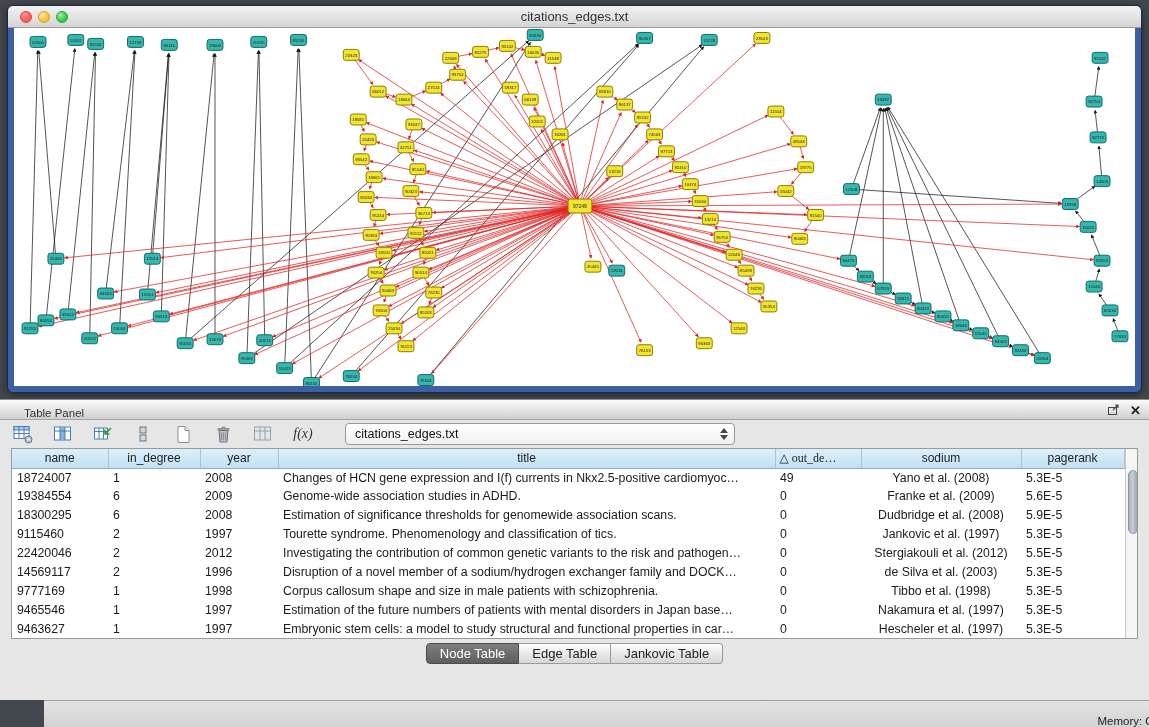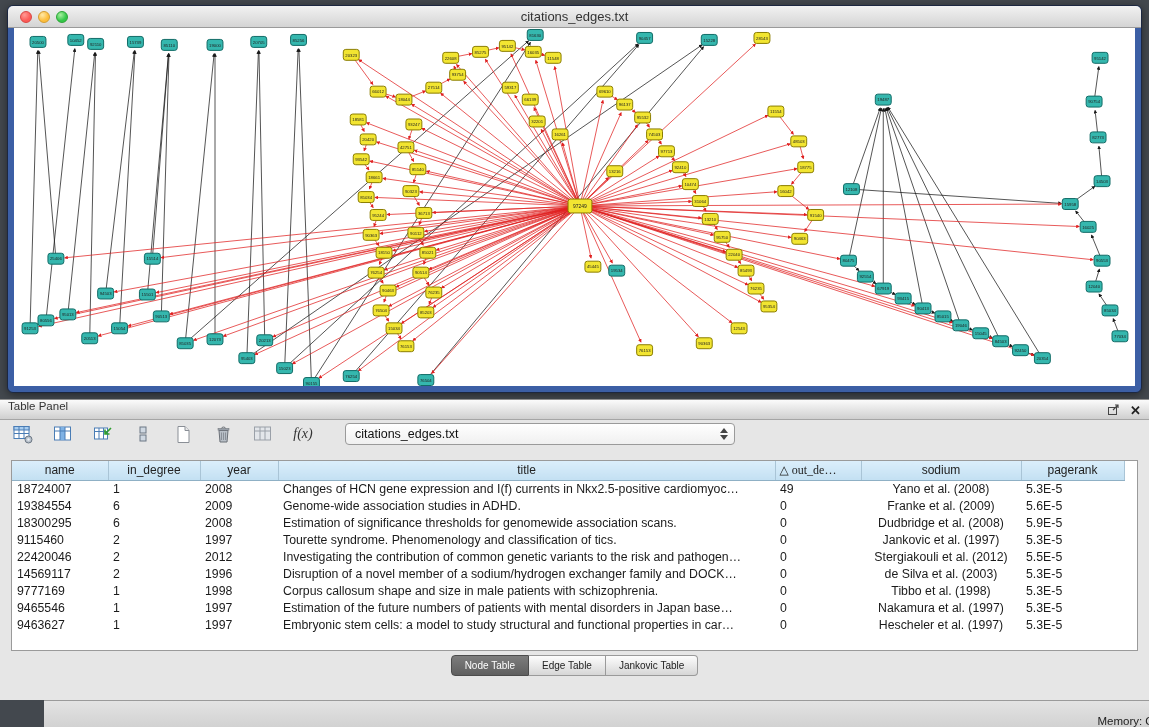--- a/index.html
+++ b/index.html
@@ -30,42 +30,42 @@
   .canvas-frame {
     position:absolute; left:0; top:22px; right:0; bottom:0;
     padding:0 6px 6px 6px;
   }
   #graph-svg { width:100%; height:100%; display:block; background:#ffffff; }
   
   .table-panel { position:absolute; left:0; top:399px; width:1149px; height:301px; background:#e6e6e6; }
   .panel-header {
     height:21px; background:linear-gradient(#fbfbfb,#cfcfcf);
     border-top:1px solid #8e8e8e; border-bottom:1px solid #a5a5a5;
-    display:flex; align-items:flex-start; padding:0 8px; position:relative;
+    display:flex; align-items:flex-end; padding:0 24px; position:relative;
   }
   .panel-title { font-size:11.5px; color:#333; }
   .ph-icons { position:absolute; right:8px; top:0; height:21px; display:flex; align-items:center; gap:10px; }
   .close-icon { font-size:13px; font-weight:bold; color:#222; cursor:default; line-height:1; }
   .panel-body { padding:0 11px; }
   .toolbar { height:28px; display:flex; align-items:center; gap:16px; }
   .tb-icon { width:24px; height:24px; display:flex; align-items:center; justify-content:center; }
   .fx { font-family:"Liberation Serif", serif; font-style:italic; font-size:14px; color:#333; }
   .combo {
     margin-left:14px; width:390px; height:22px; background:linear-gradient(#ffffff,#f0f0f0);
     border:1px solid #9a9a9a; border-radius:4px; display:flex; align-items:center;
     padding:0 4px 0 9px; position:relative;
   }
   .combo-text { font-size:12.5px; color:#111; flex:1; }
   .combo-arrows { display:flex; flex-direction:column; align-items:center; gap:2px; padding-right:2px; }
   .combo-arrows .up    { width:0; height:0; border-left:4px solid transparent; border-right:4px solid transparent; border-bottom:5px solid #444; }
   .combo-arrows .down  { width:0; height:0; border-left:4px solid transparent; border-right:4px solid transparent; border-top:5px solid #444; }
   
   .table-box {
-    margin-top:12px; height:191px; background:#fff; border:1px solid #9a9a9a;
-    display:flex; overflow:hidden;flex-direction:column;
+    margin-top:0; height:191px; background:#fff; border:1px solid #9a9a9a;
+    display:flex; overflow:hidden;
   }
   table { border-collapse:collapse; table-layout:fixed; width:1112px; }
   th {
     height:19px; font-size:12px; font-weight:normal; color:#222; text-align:center;
     background:linear-gradient(#dbeefb,#c3e0f2);
     border-right:1px solid #a9c4d6; border-bottom:1px solid #8fb0c5;
     overflow:hidden; white-space:nowrap; padding:0 4px;
   }
   td {
     height:17px; font-size:12.3px; color:#1b1b1b; padding:0 5px;
@@ -79,21 +79,21 @@
   .vscroll {
     width:15px; background:#f5f5f5; border-left:1px solid #c9c9c9; position:relative;
   }
   .vthumb {
     position:absolute; left:2px; top:21px; width:10px; height:64px; border-radius:6px;
     background:linear-gradient(90deg,#aab3bd,#c6cdd5 45%,#9aa4b0); border:1px solid #8d97a2;
   }
   
   .tabs { margin-top:4px; display:flex; justify-content:center; }
   .tab {
-    height:21px; padding:0 13px; font-size:10px; font-family:inherit;
+    height:21px; padding:0 13px; font-size:13px; font-family:inherit;
     background:linear-gradient(#fdfdfd,#d6d6d6); color:#222;
     border:1px solid #9a9a9a; border-left-width:0;
   }
   .tab:first-child { border-left-width:1px; border-radius:4px 0 0 4px; }
   .tab:last-child  { border-radius:0 4px 4px 0; }
   .tab.active { background:linear-gradient(#7d7d7d,#5f5f5f); color:#fff; border-color:#4c4c4c; }
   
   .status-bar {
     position:absolute; left:0; top:700px; width:1149px; height:40px;
     background:linear-gradient(#e3e3e3,#c9c9c9); border-top:1px solid #9a9a9a;

